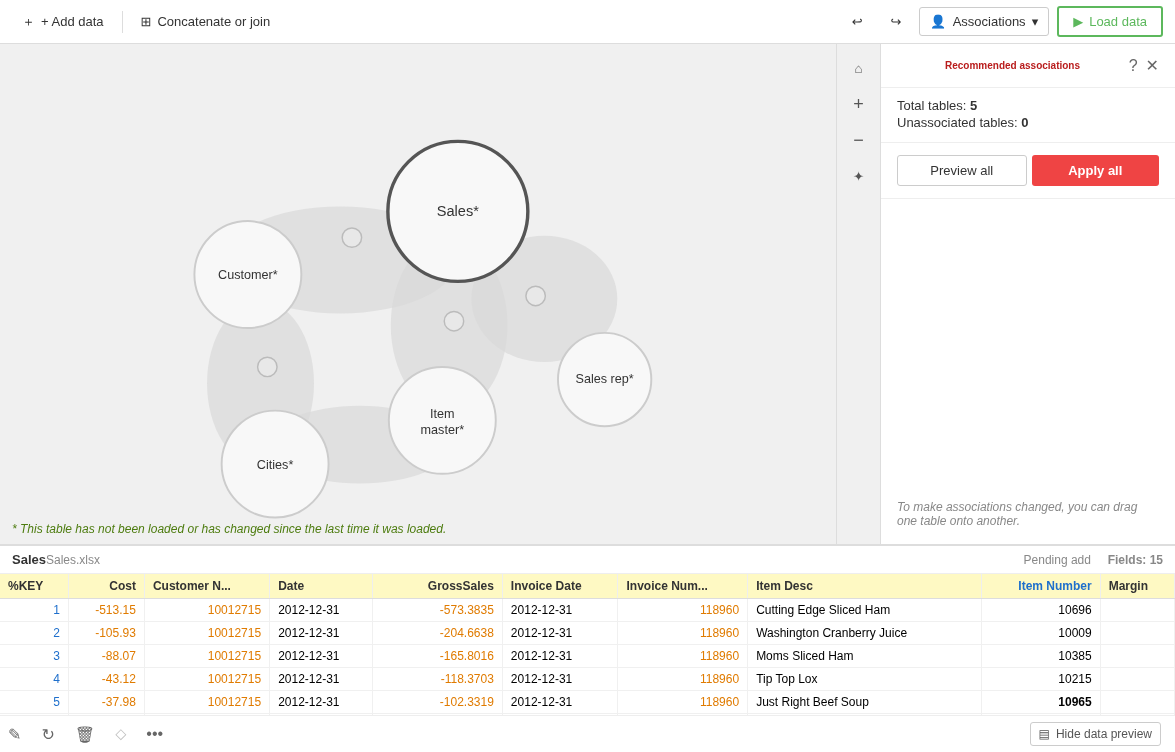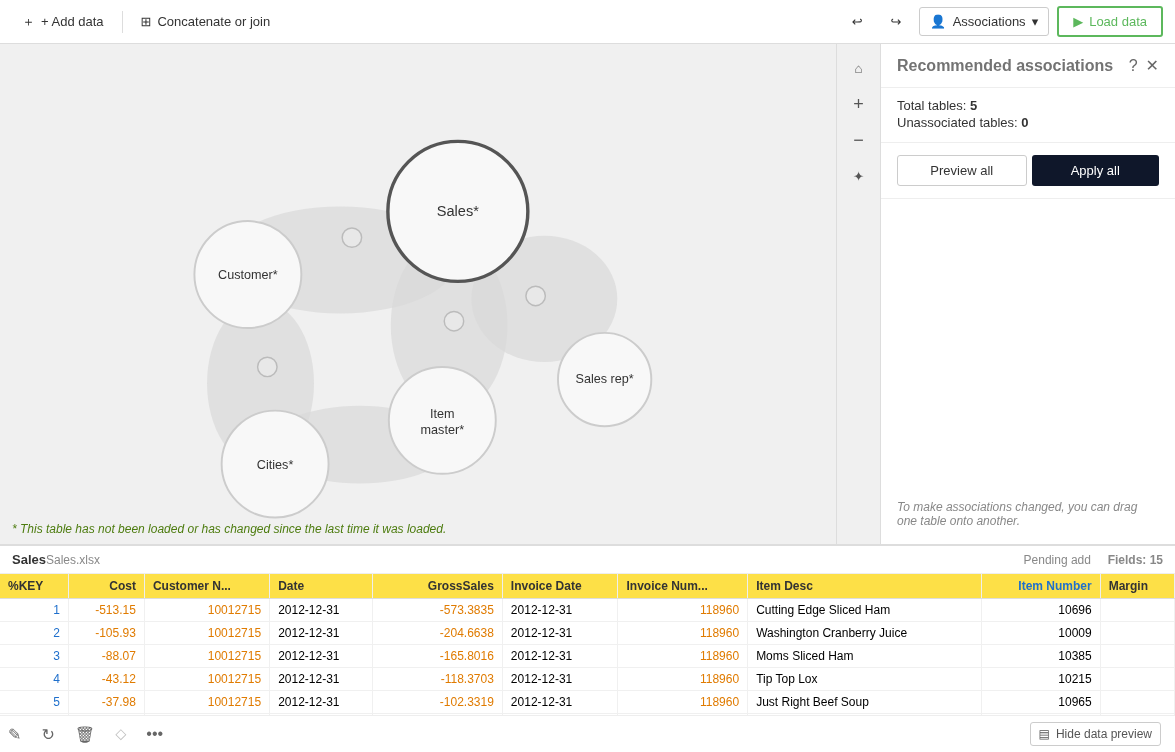--- a/index.html
+++ b/index.html
@@ -60,38 +60,38 @@
     
     .right-panel {
       width: 295px; background: #fff; border-left: 1px solid #ddd;
       display: flex; flex-direction: column;
     }
     .panel-header {
       display: flex; align-items: center; padding: 12px 16px;
       border-bottom: 1px solid #eee;
     }
     .panel-title {
-      font-size: 16px; font-weight: 600; color: #737373; flex: 1;
+      font-size: 10px; font-weight: 600; color: #b91c1c; flex: 1; margin-left: 48px;
     }
     .panel-header-icons { display: flex; gap: 8px; align-items: center; }
     .panel-header-icon { cursor: pointer; color: #666; font-size: 16px; }
 
     .panel-stats { padding: 10px 16px; border-bottom: 1px solid #eee; }
     .stat-line { font-size: 13px; color: #333; margin-bottom: 2px; }
 
     .panel-actions {
       display: flex; gap: 5px; padding: 12px 16px; border-bottom: 1px solid #eee;
     }
     .preview-btn {
       flex: 1; padding: 7px; border: 1px solid #ccc; background: #fff;
       cursor: pointer; font-size: 13px; color: #333; border-radius: 3px;
     }
     .apply-btn {
-      flex: 1; padding: 7px; border: none; background: #0f172a;
-      cursor: pointer; font-size: 13px; color: #fff; border-radius: 3px; font-weight: 400;
+      flex: 1; padding: 7px; border: none; background: #ef4444;
+      cursor: pointer; font-size: 13px; color: #fff; border-radius: 3px; font-weight: 700;
     }
 
     .panel-empty-note {
       padding: 16px; font-size: 12px; color: #888; font-style: italic;
       margin-top: auto;
     }
 
     
     .data-preview {
       height: 208px; background: #fff; border-top: 2px solid #ddd;
@@ -103,21 +103,21 @@
     }
     .preview-table-name { font-weight: 600; font-size: 13px; color: #333; }
     .preview-file-name { font-size: 12px; color: #888; }
     .preview-status { margin-left: auto; font-size: 12px; color: #888; }
 
     .data-table-wrap { flex: 1; overflow-x: auto; overflow-y: auto; }
     table.data-table {
       width: 100%; border-collapse: collapse; font-size: 12px;
     }
     table.data-table th {
-      background: #fde047; border-bottom: 1px solid #ddd; border-right: 1px solid #eee;
+      background: #fef9c3; border-bottom: 1px solid #ddd; border-right: 1px solid #eee;
       padding: 5px 8px; text-align: left; font-weight: 600; color: #333;
       white-space: nowrap; position: sticky; top: 0;
     }
     table.data-table th.num { text-align: right; }
     table.data-table td {
       padding: 4px 8px; border-bottom: 1px solid #f0f0f0; border-right: 1px solid #f0f0f0;
       white-space: nowrap;
     }
     table.data-table td.blue { color: #1e6fcc; }
     table.data-table td.neg { color: #e07b00; }
@@ -343,21 +343,21 @@
           </tr>
           <tr>
             <td class="blue" style="text-align: right;">5</td>
             <td class="neg" style="text-align: right;">-37.98</td>
             <td style="text-align: right; color: rgb(224, 123, 0);">10012715</td>
             <td>2012-12-31</td>
             <td class="neg" style="text-align: right;">-102.3319</td>
             <td>2012-12-31</td>
             <td style="text-align: right; color: rgb(224, 123, 0);">118960</td>
             <td>Just Right Beef Soup</td>
-            <td style="text-align: right;">10965</td>
+            <td style="text-align: right; font-weight: bold;">10965</td>
             <td></td>
           </tr>
           <tr>
             <td class="blue" style="text-align: right;">6</td>
             <td class="neg" style="text-align: right;">-49.37</td>
             <td style="text-align: right; color: rgb(224, 123, 0);">10012715</td>
             <td>2012-12-31</td>
             <td class="neg" style="text-align: right;">-85.5766</td>
             <td>2012-12-31</td>
             <td style="text-align: right; color: rgb(224, 123, 0);">118960</td>

